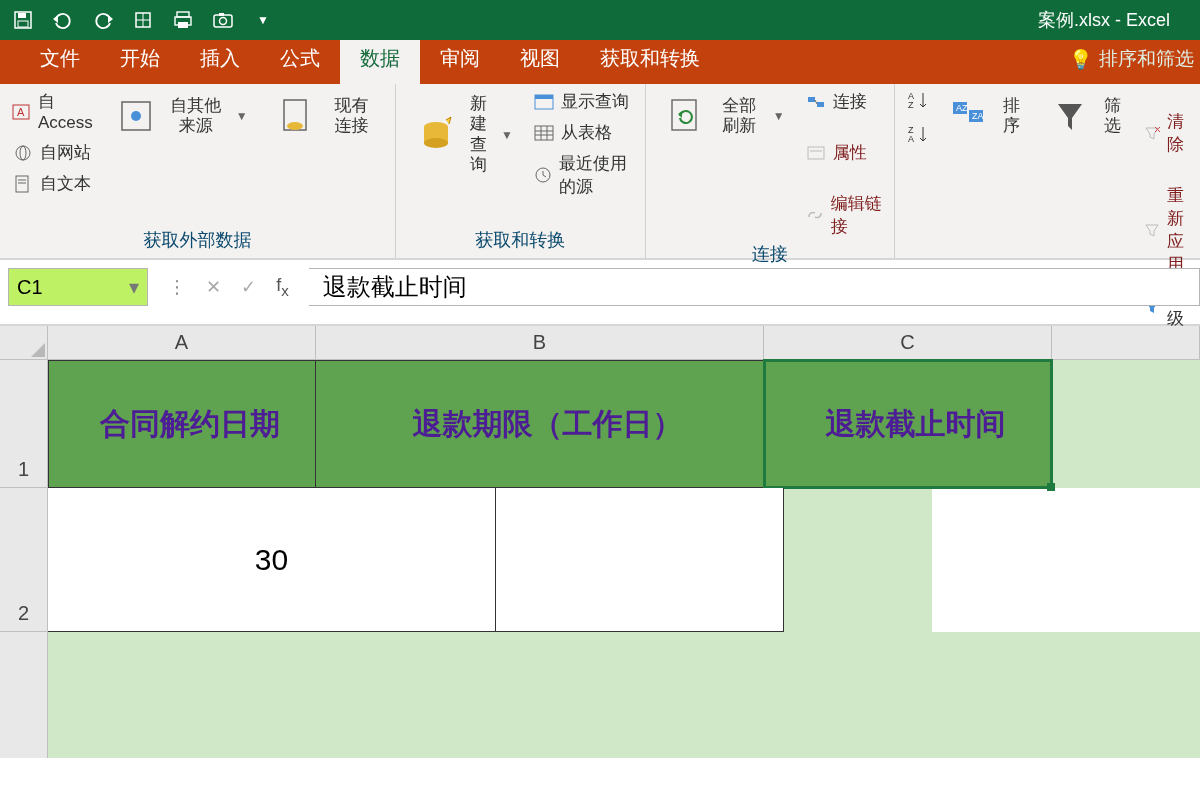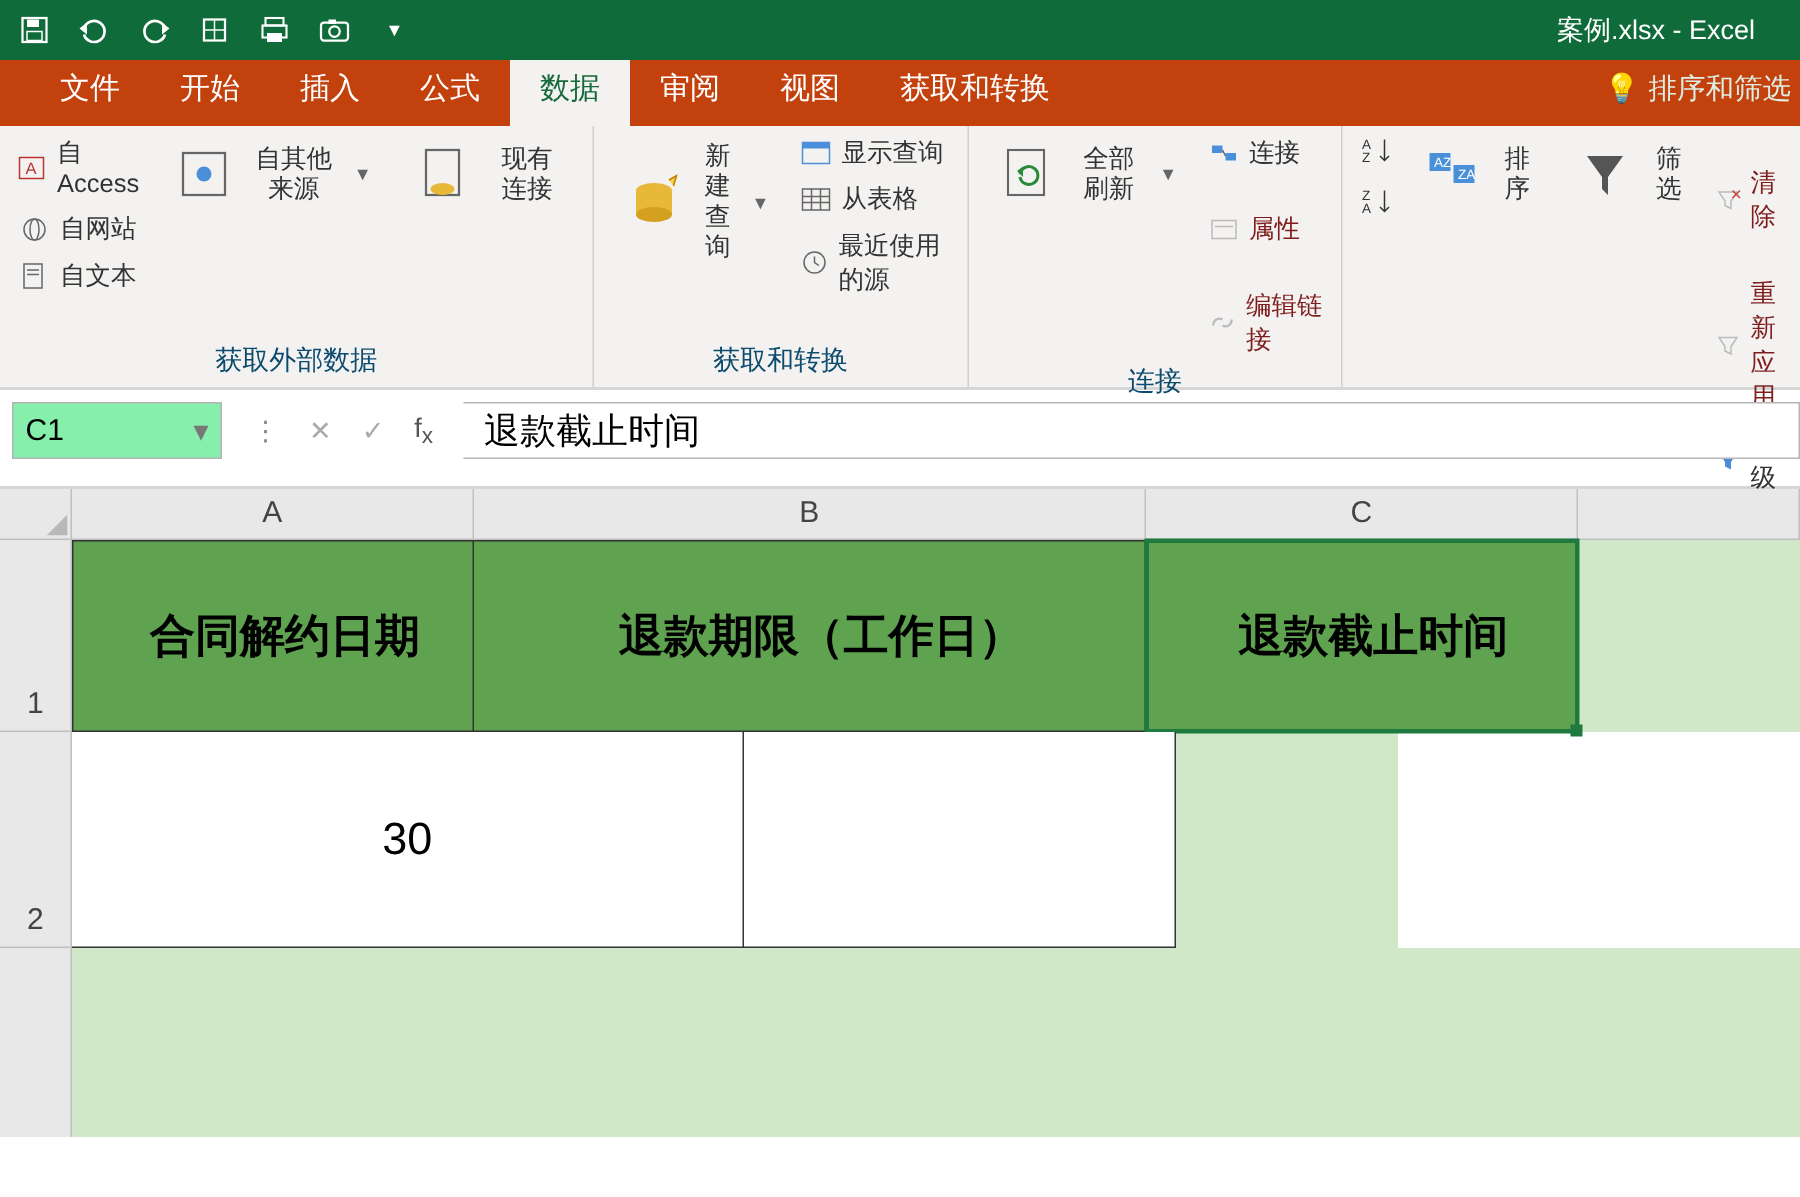--- a/index.html
+++ b/index.html
@@ -27,37 +27,37 @@
   .small-item .ico { width: 22px; height: 20px; display: flex; align-items: center; justify-content: center; }
   .big-btn { display: flex; flex-direction: row; align-items: center; gap: 12px; font-size: 17px; color: #333; cursor: pointer; padding: 4px 8px; }
   .big-btn .ico { width: 44px; height: 44px; display: flex; align-items: center; justify-content: center; }
   .big-btn .lbl { text-align: center; line-height: 1.2; }
   .dropdown-caret { font-size: 12px; color: #666; }
   .disabled { color: #7f1d1d; margin-top: 20px; }
 
   
   .formula-area { height: 66px; border-bottom: 2px solid #d6d6d6; }
   .fbar { display: flex; align-items: center; padding: 8px 0 0 4px; }
-  .namebox { width: 140px; height: 38px; border: 1px solid #b5b5b5; margin-left: 4px; display: flex; align-items: center; padding: 0 8px; font-size: 20px; background: #86efac; }
+  .namebox { width: 140px; height: 38px; border: 1px solid #b5b5b5; margin-left: 4px; display: flex; align-items: center; padding: 0 8px; font-size: 20px; background: #bef264; }
   .namebox .caret { margin-left: auto; color: #777; }
   .fx-btns { display: flex; align-items: center; gap: 20px; padding: 0 20px; color: #888; }
   .fx-btns span { cursor: pointer; font-size: 18px; }
   .formula-input { flex: 1; height: 38px; border: 1px solid #b5b5b5; border-left: none; display: flex; align-items: center; padding: 0 14px; font-size: 24px; background: #fff; }
 
   
   .sheet { display: flex; height: calc(798px - 40px - 44px - 176px - 66px); }
   .corner { width: 48px; height: 34px; background: #e8e8e8; border-right: 1px solid #bfbfbf; border-bottom: 1px solid #bfbfbf; display:flex; align-items:flex-end; justify-content:flex-end; }
   .corner svg { margin: 0 2px 2px 0; }
   .colhdrs { display: flex; }
   .colhdr { height: 34px; background: #e8e8e8; border-right: 1px solid #bfbfbf; border-bottom: 1px solid #bfbfbf; display: flex; align-items: center; justify-content: center; font-size: 20px; color: #444; }
   .rowhdr { width: 48px; background: #e8e8e8; border-right: 1px solid #bfbfbf; border-bottom: 1px solid #bfbfbf; display: flex; align-items: flex-end; justify-content: center; font-size: 20px; color: #444; padding-bottom: 6px; }
   .grid-right { flex: 1; }
   .row { display: flex; }
   .cell { border-right: 1.5px solid #333; border-bottom: 1.5px solid #333; display: flex; align-items: center; justify-content: center; font-size: 30px; background: #fff; position: relative; }
-  .hdrcell { background: #5fa24f; color: #000000; font-weight: bold; font-size: 30px; padding-left: 16px; }
+  .hdrcell { background: #5fa24f; color: #4c1d95; font-weight: bold; font-size: 30px; padding-left: 16px; }
   .selected { outline: 3px solid #1f7a3f; outline-offset: -2px; }
   .sel-handle { position: absolute; right: -4px; bottom: -4px; width: 8px; height: 8px; background: #1f7a3f; }
   .below { background: #d0e8c8; height: 126px; border: none; }
   .colA { width: 268px; } .colB { width: 448px; } .colC { width: 288px; } .colRest { width: 148px; }
   .r1 { height: 128px; } .r2 { height: 144px; }
 </style>
 </head>
 <body>
 
 <div class="titlebar">

